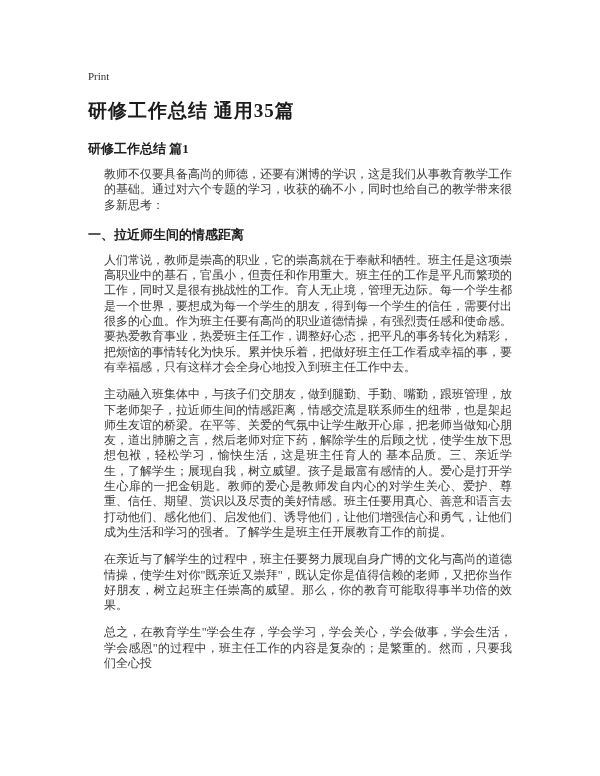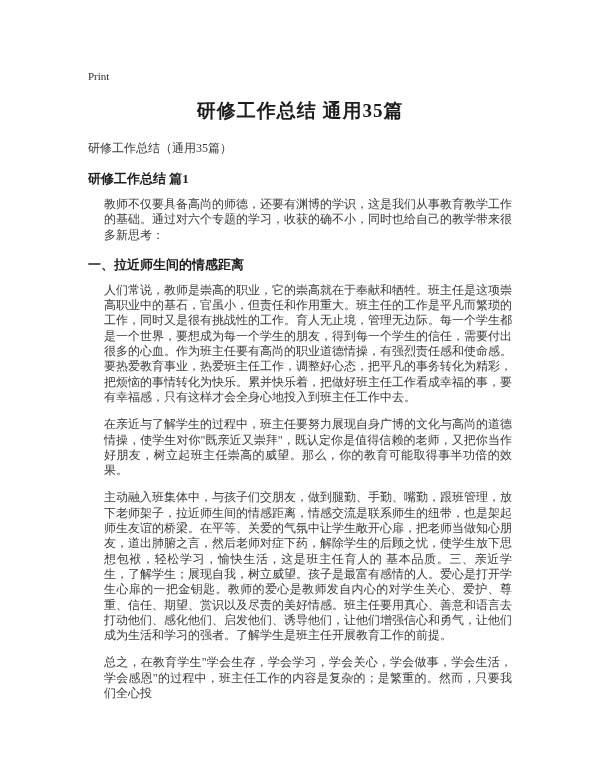--- a/index.html
+++ b/index.html
@@ -26,21 +26,20 @@
     font-size: 11px;
     color: #333333;
     margin: 0 0 10px 0;
     cursor: pointer;
     display: inline-block;
   }
   .title {
     font-size: 19px;
     font-weight: bold;
     color: #1c1c1c;
-    text-align: center;
     margin: 6px 0 16px 0;
     letter-spacing: 1px;
     font-family: "Liberation Serif", "DejaVu Serif", serif;
   }
   .subtitle {
     font-size: 12px;
     color: #3a3a3a;
     margin: 0 0 8px 0;
   }
   .sec-heading {
@@ -60,30 +59,29 @@
 </style>
 </head>
 <body>
 
 <div class="page">
 
   <div class="print-link">Print</div>
 
   <h1 class="title">研修工作总结 通用35篇</h1>
 
-  <div class="subtitle">研修工作总结（通用35篇）</div>
 
   <h2 class="sec-heading">研修工作总结 篇1</h2>
 
   <p class="para">教师不仅要具备高尚的师德，还要有渊博的学识，这是我们从事教育教学工作的基础。通过对六个专题的学习，收获的确不小，同时也给自己的教学带来很多新思考：</p>
 
   <h2 class="sec-heading">一、拉近师生间的情感距离</h2>
 
   <p class="para">人们常说，教师是崇高的职业，它的崇高就在于奉献和牺牲。班主任是这项崇高职业中的基石，官虽小，但责任和作用重大。班主任的工作是平凡而繁琐的工作，同时又是很有挑战性的工作。育人无止境，管理无边际。每一个学生都是一个世界，要想成为每一个学生的朋友，得到每一个学生的信任，需要付出很多的心血。作为班主任要有高尚的职业道德情操，有强烈责任感和使命感。要热爱教育事业，热爱班主任工作，调整好心态，把平凡的事务转化为精彩，把烦恼的事情转化为快乐。累并快乐着，把做好班主任工作看成幸福的事，要有幸福感，只有这样才会全身心地投入到班主任工作中去。</p>
 
 
+  <p class="para">主动融入班集体中，与孩子们交朋友，做到腿勤、手勤、嘴勤，跟班管理，放下老师架子，拉近师生间的情感距离，情感交流是联系师生的纽带，也是架起师生友谊的桥梁。在平等、关爱的气氛中让学生敞开心扉，把老师当做知心朋友，道出肺腑之言，然后老师对症下药，解除学生的后顾之忧，使学生放下思想包袱，轻松学习，愉快生活，这是班主任育人的 基本品质。三、亲近学生，了解学生；展现自我，树立威望。孩子是最富有感情的人。爱心是打开学生心扉的一把金钥匙。教师的爱心是教师发自内心的对学生关心、爱护、尊重、信任、期望、赏识以及尽责的美好情感。班主任要用真心、善意和语言去打动他们、感化他们、启发他们、诱导他们，让他们增强信心和勇气，让他们成为生活和学习的强者。了解学生是班主任开展教育工作的前提。</p>
+
   <p class="para">在亲近与了解学生的过程中，班主任要努力展现自身广博的文化与高尚的道德情操，使学生对你"既亲近又崇拜"，既认定你是值得信赖的老师，又把你当作好朋友，树立起班主任崇高的威望。那么，你的教育可能取得事半功倍的效果。</p>
-
-  <p class="para">主动融入班集体中，与孩子们交朋友，做到腿勤、手勤、嘴勤，跟班管理，放下老师架子，拉近师生间的情感距离，情感交流是联系师生的纽带，也是架起师生友谊的桥梁。在平等、关爱的气氛中让学生敞开心扉，把老师当做知心朋友，道出肺腑之言，然后老师对症下药，解除学生的后顾之忧，使学生放下思想包袱，轻松学习，愉快生活，这是班主任育人的 基本品质。三、亲近学生，了解学生；展现自我，树立威望。孩子是最富有感情的人。爱心是打开学生心扉的一把金钥匙。教师的爱心是教师发自内心的对学生关心、爱护、尊重、信任、期望、赏识以及尽责的美好情感。班主任要用真心、善意和语言去打动他们、感化他们、启发他们、诱导他们，让他们增强信心和勇气，让他们成为生活和学习的强者。了解学生是班主任开展教育工作的前提。</p>
 
   <p class="para">总之，在教育学生"学会生存，学会学习，学会关心，学会做事，学会生活，学会感恩"的过程中，班主任工作的内容是复杂的；是繁重的。然而，只要我们全心投</p>
 
 </div>
 
 </body></html>

